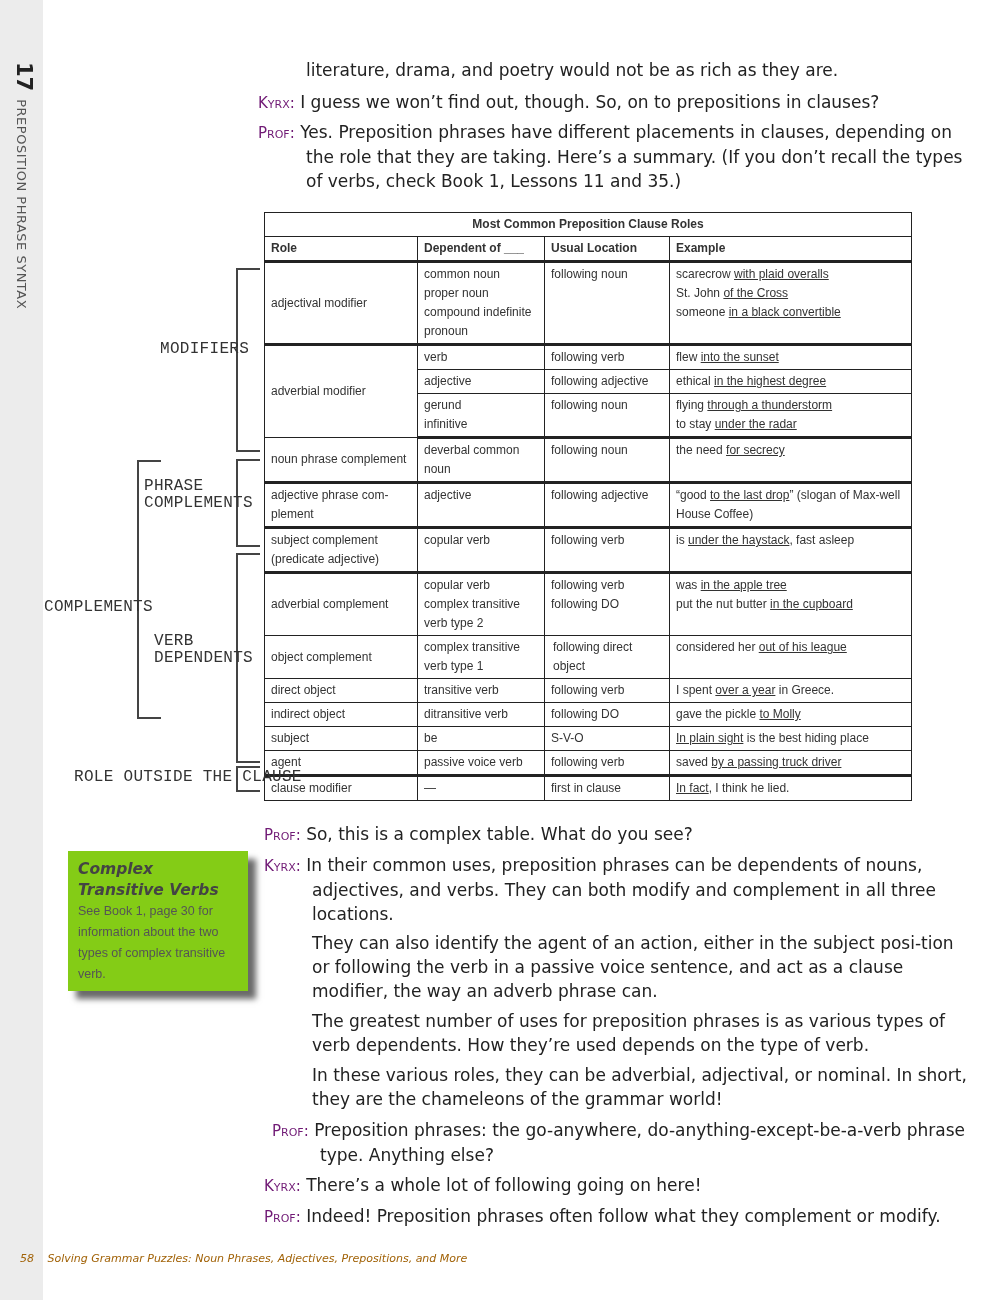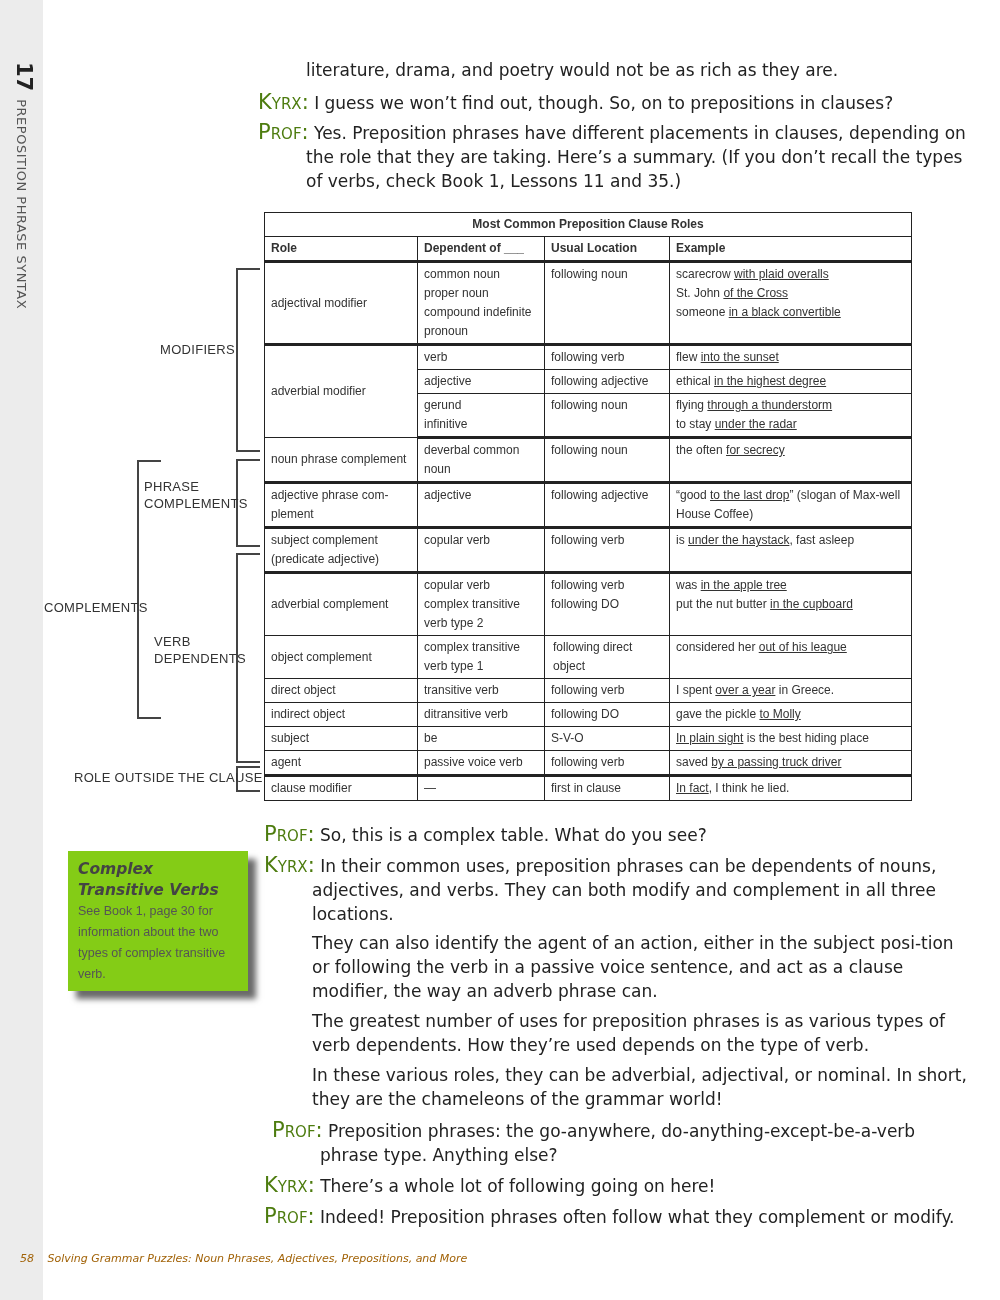--- a/index.html
+++ b/index.html
@@ -17,21 +17,21 @@
   }
   .chapter-tab .rot {
     position: absolute; left: 28px; top: 0;
     transform-origin: 0 0; transform: rotate(90deg);
     white-space: nowrap; display: flex; align-items: baseline; gap: 8px;
   }
   .chapter-num { font-size: 21px; font-weight: bold; color: #222; }
   .chapter-title { font-size: 13px; color: #555; letter-spacing: 0.5px; }
 
   .para { position: absolute; font-size: 17px; line-height: 24px; color: #222; }
-  .speaker { font-variant: small-caps; font-size: 21px; color: #4d7c0f; }
+  .speaker { font-variant: small-caps; font-size: 15px; color: #701a75; }
   .hang { padding-left: 48px; text-indent: -48px; }
   .indent { padding-left: 48px; }
 
   
   .roles-table {
     position: absolute; left: 264px; top: 212px; width: 648px;
     border-collapse: collapse; font-size: 12px; line-height: 19px;
     font-family: "Liberation Sans Narrow", "Liberation Sans", sans-serif;
     color: #333;
   }
@@ -39,22 +39,22 @@
     border: 1.5px solid #222; padding: 2px 6px; vertical-align: top; text-align: left;
   }
   .roles-table .caption-cell { text-align: center; font-weight: bold; font-size: 12px; padding: 2px; margin-top: 40px; }
   .roles-table th { font-weight: bold; border-bottom: 3px solid #222; }
   .roles-table td.mid { vertical-align: middle; }
   .roles-table .u { text-decoration: underline; }
   .roles-table tr.thick td { border-bottom-width: 3px; }
 
   
   .bracket { position: absolute; border: 2px solid #444; border-right: none; }
-  .brlabel { position: absolute; font-size: 13px; color: #333; letter-spacing: 0.3px;
-             font-family: Liberation Sans, sans-serif; line-height: 17px; }
+  .brlabel { position: absolute; font-size: 16px; color: #333; letter-spacing: 0.3px;
+             font-family: Liberation Mono, monospace; line-height: 17px; }
 
   
   .note {
     position: absolute; left: 68px; top: 851px; width: 180px; height: 140px;
     background: #84cc16; box-shadow: 8px 8px 6px #6a6a6a; padding: 8px 10px; box-sizing: border-box;
   }
   .note-title { font-style: italic; font-weight: bold; font-size: 15.5px; color: #444; line-height: 21px; }
   .note-body { font-size: 12.5px; color: #555; line-height: 21px; font-family: "Liberation Sans Narrow", "Liberation Sans", sans-serif; }
 
   .footer { position: absolute; top: 1252px; left: 20px; font-size: 11px; font-style: italic; color: #a16207; }
@@ -130,21 +130,21 @@
         <td>
           <div><span>flying </span><span class="u">through a thunderstorm</span><span></span></div>
           <div><span>to stay </span><span class="u">under the radar</span><span></span></div>
         </td>
       </tr>
       <tr class="thick">
         <td class="mid">noun phrase complement</td>
         <td style="white-space: pre-line;">deverbal common noun</td>
         <td style="white-space: pre-line;">following noun</td>
         <td>
-          <div><span>the often </span><span class="u">for secrecy</span><span></span></div>
+          <div><span>the need </span><span class="u">for secrecy</span><span></span></div>
         </td>
       </tr>
       <tr class="thick">
         <td class="mid">adjective phrase com-plement</td>
         <td style="white-space: pre-line;">adjective</td>
         <td style="white-space: pre-line;">following adjective</td>
         <td>
           <div><span>“good </span><span class="u">to the last drop</span><span>” (slogan of Max-well House Coffee)</span></div>
         </td>
       </tr>

